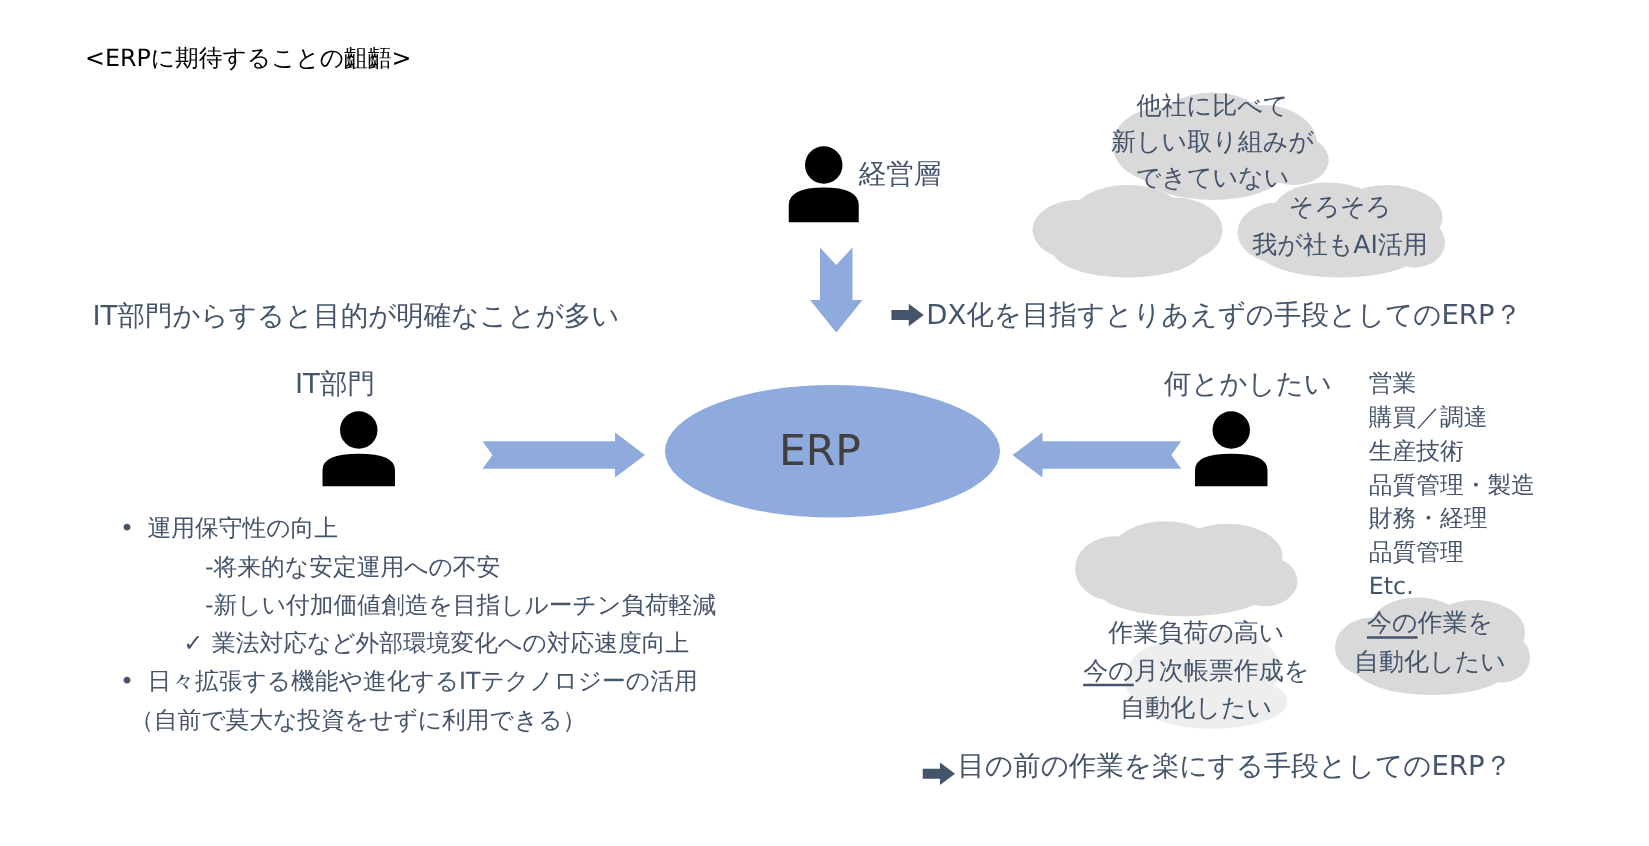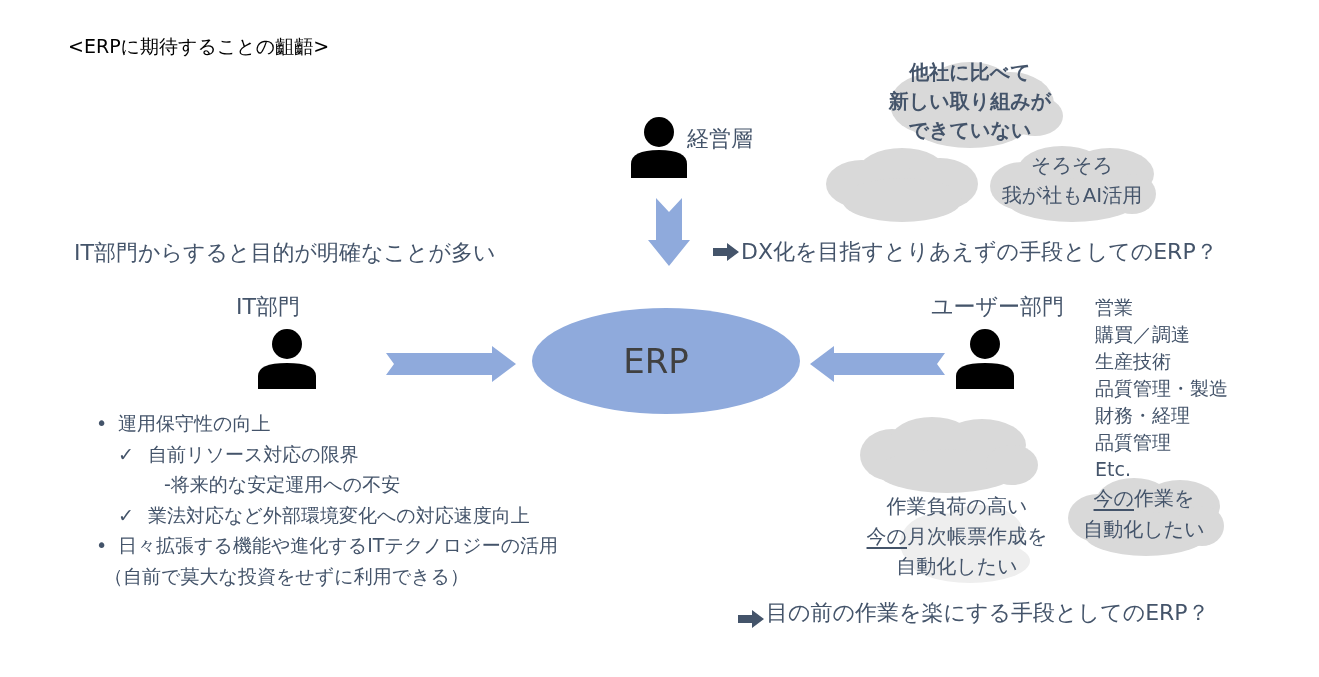--- a/index.html
+++ b/index.html
@@ -34,21 +34,21 @@
   </svg>
 </div>
 <div class="abs t22" style="left:677px; top:124px;">経営層</div>
 
 <div class="abs" style="left:638px; top:198px;">
   <svg width="42" height="68" viewBox="0 0 42 68">
     <path d="M8 0 L21 14 L34 0 L34 42 L42 42 L21 68 L0 42 L8 42 Z" fill="#8faadc"></path>
   </svg>
 </div>
 
-<div class="cloud" style="left:870px; top:56px; width:200px; height:96px;font-weight:bold;">
+<div class="cloud" style="left:870px; top:68px; width:200px; height:96px;">
   <svg width="200" height="96" viewBox="0 0 200 96">
     <g fill="#d9d9d9">
       <ellipse cx="60" cy="48" rx="40" ry="30"></ellipse>
       <ellipse cx="100" cy="36" rx="46" ry="30"></ellipse>
       <ellipse cx="140" cy="48" rx="44" ry="32"></ellipse>
       <ellipse cx="100" cy="66" rx="60" ry="26"></ellipse>
       <ellipse cx="165" cy="60" rx="28" ry="20"></ellipse>
     </g>
   </svg>
   <div class="ctext" style="top:2px;">
@@ -114,21 +114,21 @@
   </svg>
 </div>
 <div class="ellipse-label">ERP</div>
 
 <div class="abs" style="left:800px; top:346px;">
   <svg width="135" height="36" viewBox="0 0 135 36">
     <path d="M135 7 L24 7 L24 0 L0 18 L24 36 L24 29 L135 29 L127 18 Z" fill="#8faadc"></path>
   </svg>
 </div>
 
-<div class="abs t22" style="left:921px; top:292px;">ユーザー部門</div>
+<div class="abs t22" style="left:921px; top:292px;">何とかしたい</div>
 <div class="abs person" style="left:945px; top:328px;">
   <svg width="60" height="62" viewBox="0 0 60 62">
     <circle cx="30" cy="16" r="15" fill="#000"></circle>
     <path d="M1 61 L1 48 Q1 35 30 35 Q59 35 59 48 L59 61 Z" fill="#000"></path>
   </svg>
 </div>
 
 <div class="abs dept-list">
   <div>営業</div>
   <div>購買／調達</div>
@@ -136,27 +136,27 @@
   <div>品質管理・製造</div>
   <div>財務・経理</div>
   <div>品質管理</div>
   <div>Etc.</div>
 </div>
 
 <div class="abs list">
   <div class="row">
     <span style="display:inline-block; width:22px;">•</span><span>運用保守性の向上</span>
   </div>
-  <div class="row" style="padding-left:22px;">
-    <span style="display:inline-block; width:30px;">✓</span><span>自前リソース対応の限界</span>
-  </div>
   <div class="row" style="padding-left:68px;">
     <span>-将来的な安定運用への不安</span>
   </div>
-  <div class="row" style="padding-left:22px;">
+  <div class="row" style="padding-left:68px;">
+    <span>-新しい付加価値創造を目指しルーチン負荷軽減</span>
+  </div>
+  <div class="row" style="padding-left:22px;text-align:center;">
     <span style="display:inline-block; width:30px;">✓</span><span>業法対応など外部環境変化への対応速度向上</span>
   </div>
   <div class="row">
     <span style="display:inline-block; width:22px;">•</span><span>日々拡張する機能や進化するITテクノロジーの活用</span>
   </div>
   <div class="row" style="padding-left:8px;">
     <span>（自前で莫大な投資をせずに利用できる）</span>
   </div>
 </div>
 

